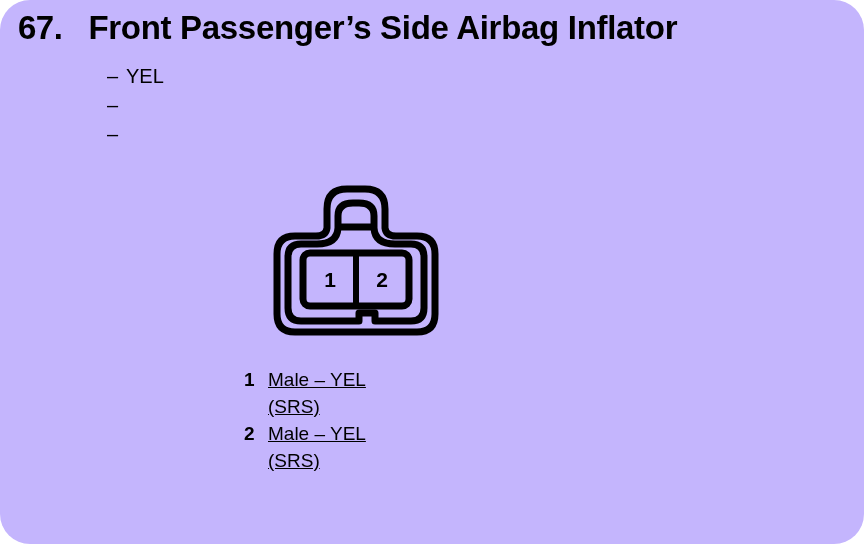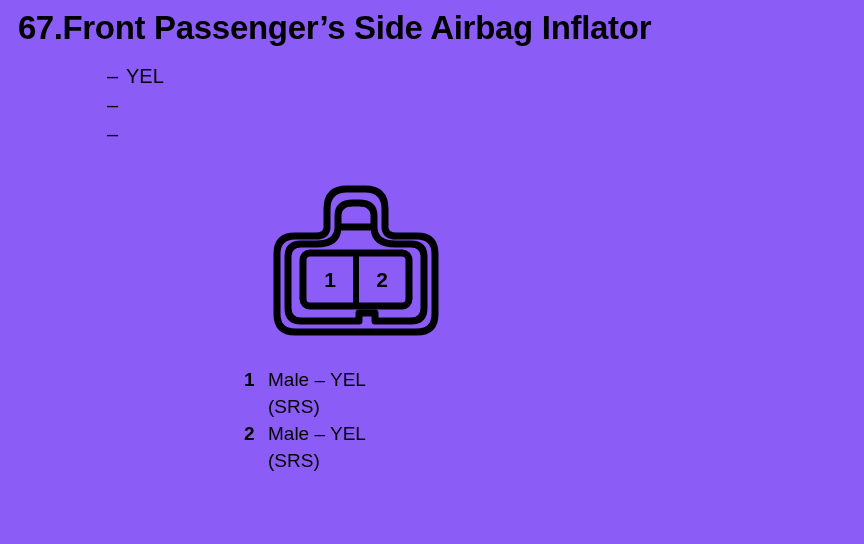--- a/index.html
+++ b/index.html
@@ -13,21 +13,22 @@
     position: relative;
     overflow: hidden;
     font-family: "Liberation Sans", sans-serif;
     color: #000000;
     -webkit-font-smoothing: none;
   }
 
   .page {
     position: absolute;
     inset: 0;
-    background: #8b5cf6;
+    background: #c4b5fd;
+    border-radius: 30px;
   }
 
   
   .header {
     position: absolute;
     left: 18px;
     top: 8px;
     width: 830px;
     display: flex;
     align-items: baseline;
@@ -37,20 +38,21 @@
     font-size: 33px;
     font-weight: bold;
     letter-spacing: -0.5px;
     line-height: 40px;
   }
   .entry-title {
     font-size: 33px;
     font-weight: bold;
     letter-spacing: -0.3px;
     line-height: 40px;
+    margin-left: 26px;
   }
 
   
   .notes {
     position: absolute;
     left: 107px;
     top: 62px;
     width: 700px;
   }
   .note-line {
@@ -103,20 +105,21 @@
   .pin-index {
     font-size: 19px;
     font-weight: bold;
     line-height: 27px;
     width: 24px;
     flex: 0 0 24px;
     text-align: left;
   }
   .pin-lines {
     display: block;
+    text-decoration: underline;
   }
   .pin-line {
     font-size: 19px;
     line-height: 27px;
     white-space: nowrap;
   }
 </style>
 </head>
 <body>
 

